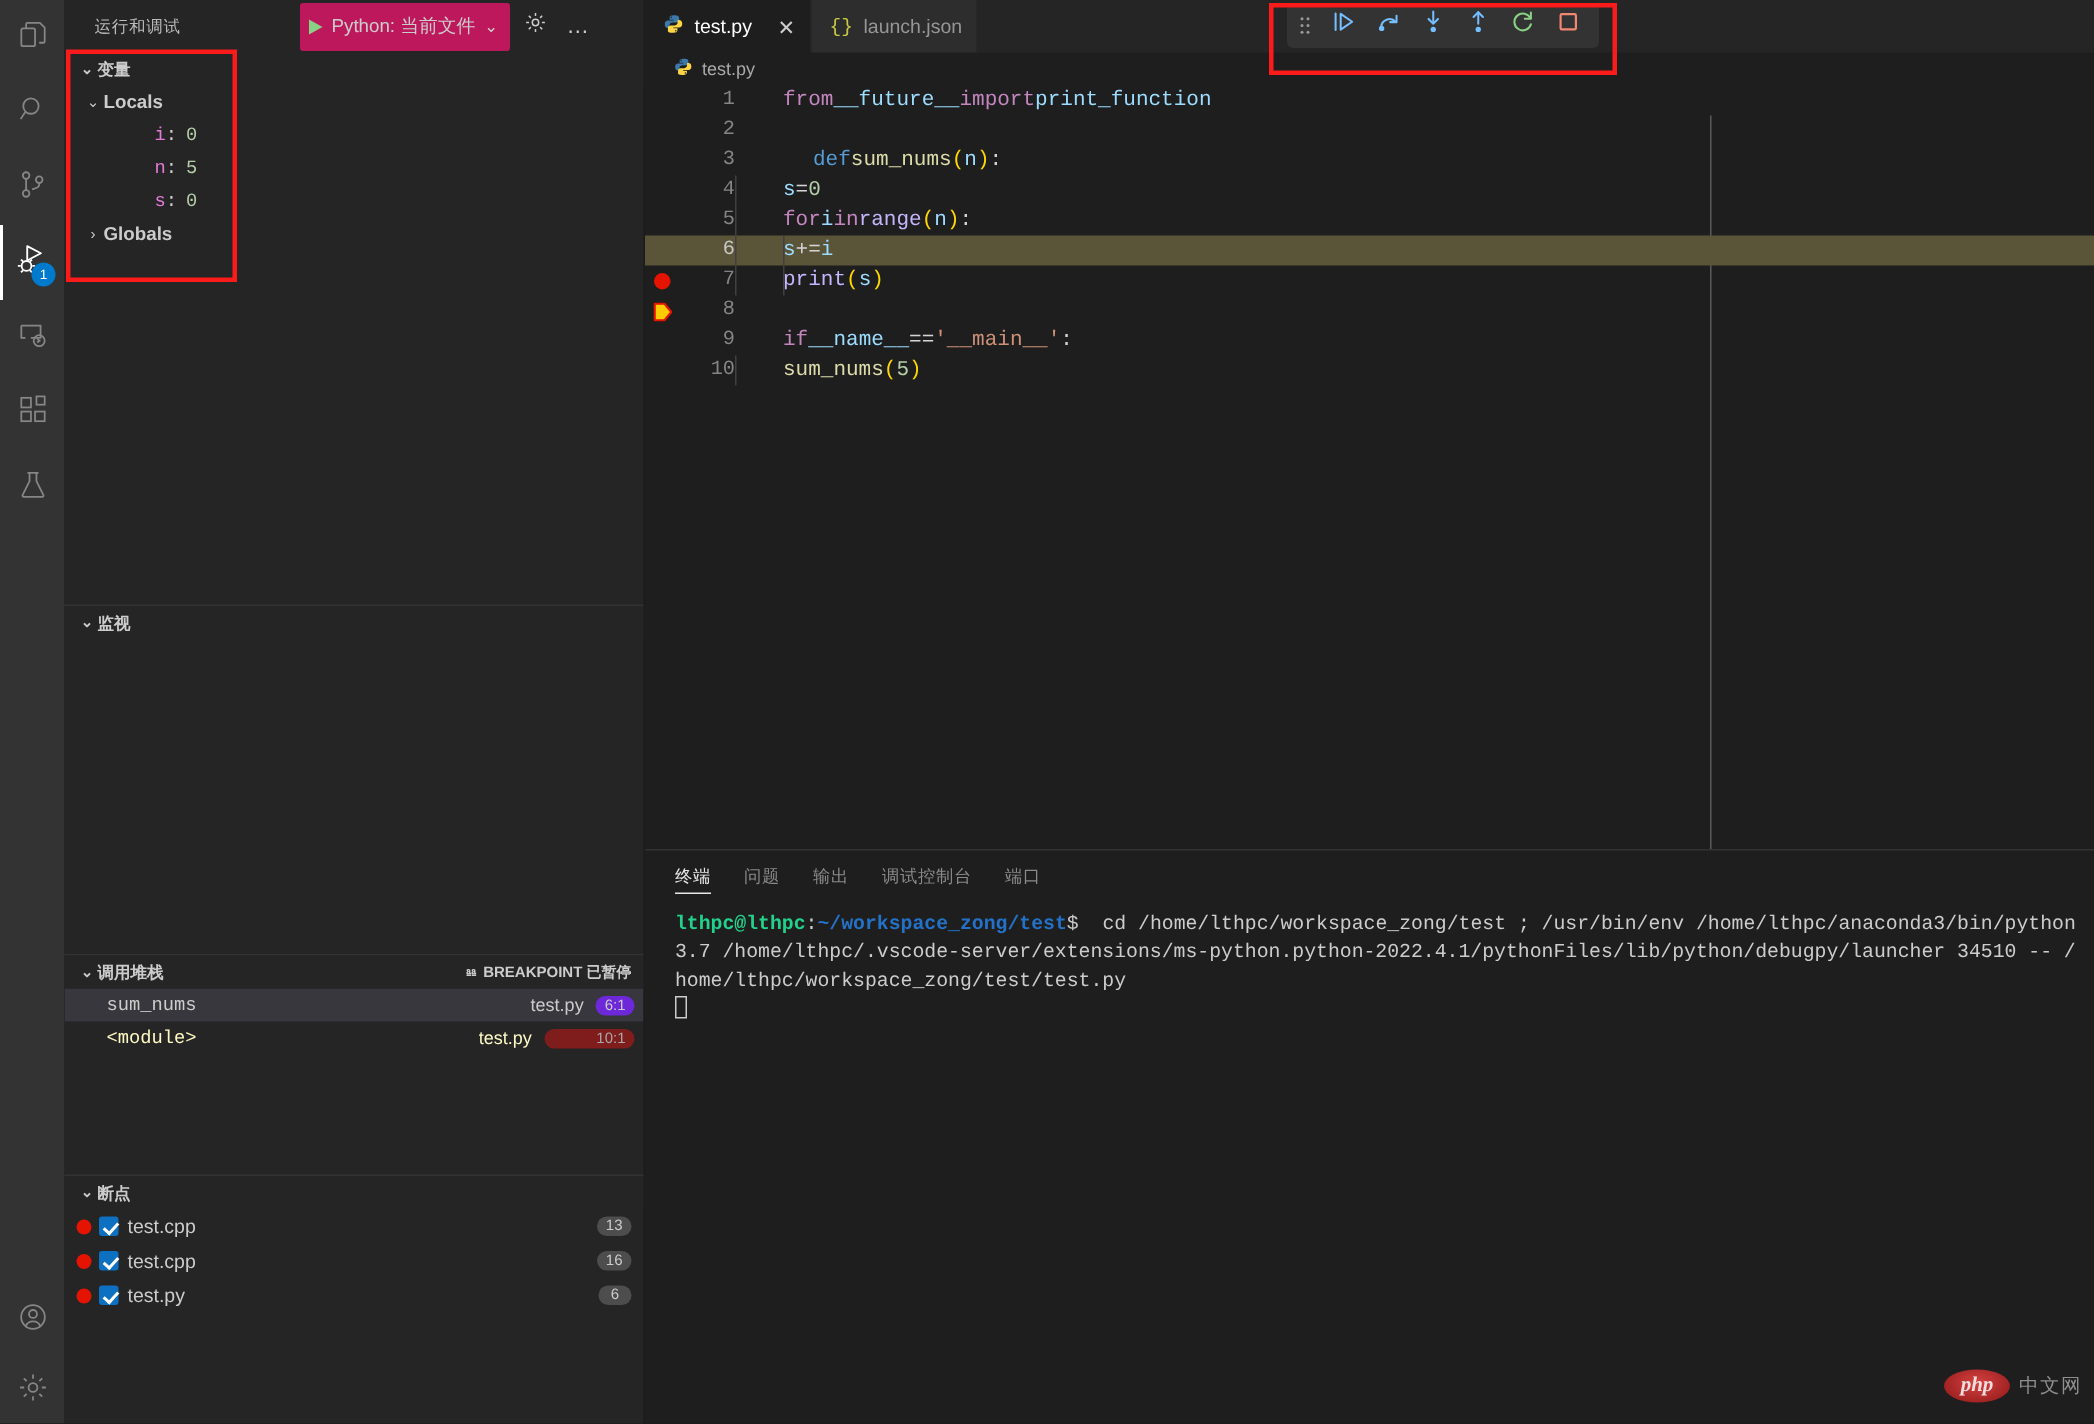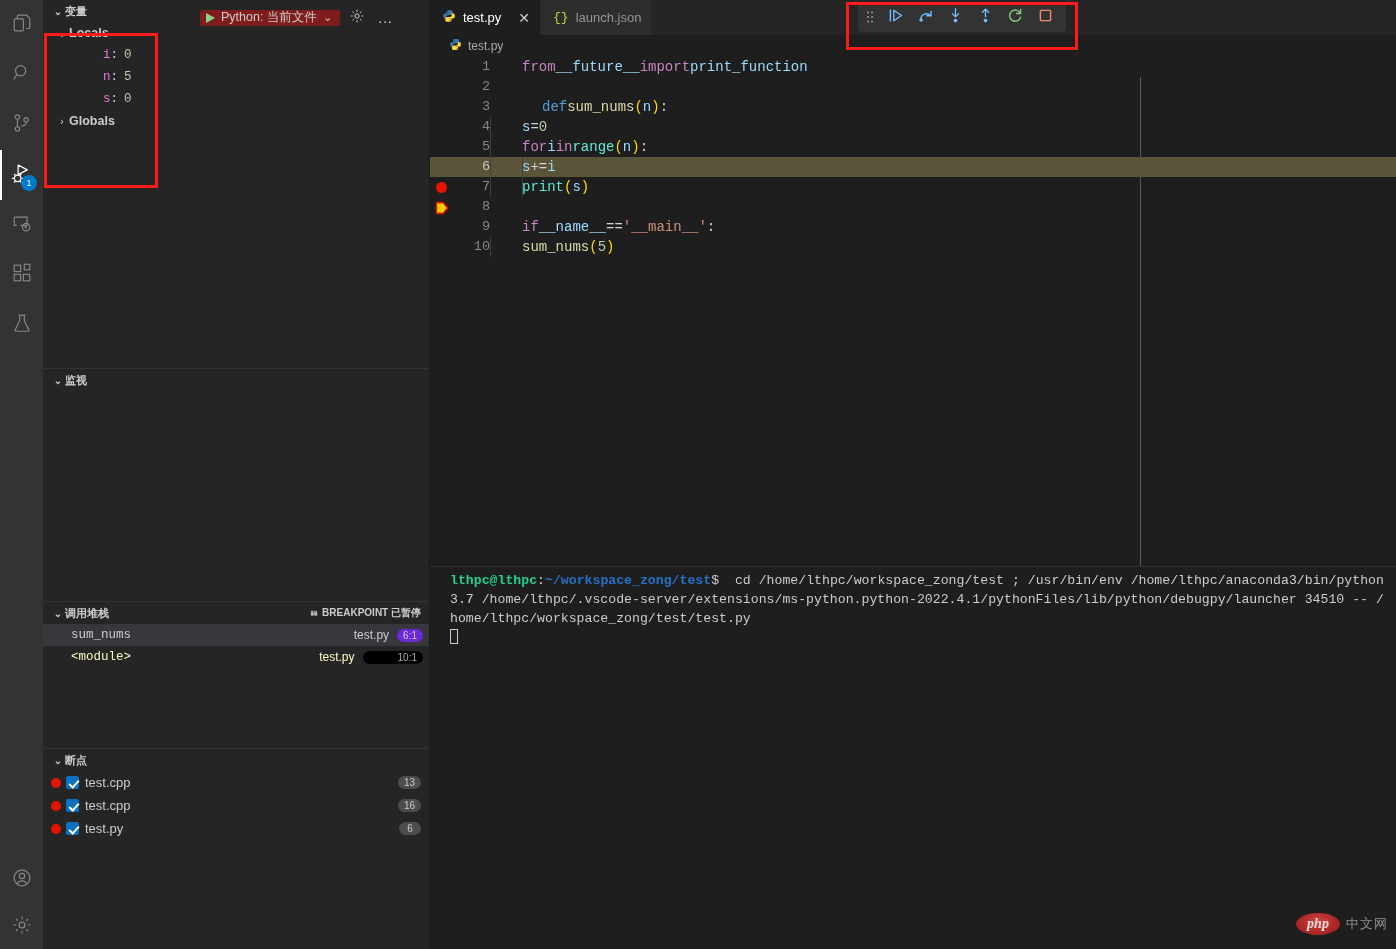--- a/index.html
+++ b/index.html
@@ -45,22 +45,22 @@
     height: 35px; flex: 0 0 35px; display: flex; align-items: center;
     padding-left: 20px; background: #252526;
   }
   .sidebar-title { font-size: 11px; color: #bbbbbb; letter-spacing: .5px; }
 
   .debug-toolbar-row {
     position: absolute; left: 200px; top: 0; width: 230px; height: 35px;
     display: flex; align-items: center; gap: 6px;
   }
   .launch-select {
-    display: flex; align-items: center; gap: 6px; height: 16px;
-    background: #7f1d1d; border-radius: 2px; padding: 0 8px 0 6px;
+    display: flex; align-items: center; gap: 6px; height: 32px;
+    background: #be185d; border-radius: 2px; padding: 0 8px 0 6px;
     font-size: 12.5px; color: #cccccc; cursor: pointer; white-space: nowrap;
   }
   .play-tri {
     width: 0; height: 0; border-left: 9px solid #89d185;
     border-top: 5.5px solid transparent; border-bottom: 5.5px solid transparent;
   }
   .chev-sm { color: #cccccc; font-size: 11px; }
   .icon-btn { width: 22px; height: 22px; display: flex; align-items: center; justify-content: center;
     color: #cccccc; cursor: pointer; border-radius: 3px; }
 
@@ -83,21 +83,21 @@
 
   
   .cs-badge { font-size: 10px; color: #cccccc; margin-right: 8px; display: flex; align-items: center; gap: 4px; }
   .cs-pause-ico { font-size: 10px; color: #cccccc; }
   .stack-row { height: 22px; display: flex; align-items: center; padding-left: 28px; padding-right: 6px; font-size: 13px; cursor: pointer; }
   .stack-row.focused { background: #37373d; }
   .stack-name { flex: 1 1 auto; color: #cccccc; font-family: "Liberation Mono", monospace; font-size: 12.5px; }
   .stack-row.dim .stack-name, .stack-row.dim .stack-file { color: #fef9c3; }
   .stack-file { color: #cccccc; font-size: 12px; margin-right: 8px; }
   .stack-pos { background: #6d28d9; color: #cccccc; border-radius: 9px; font-size: 10px; padding: 1px 6px; min-width: 22px; text-align: center; }
-  .stack-row.dim .stack-pos { background: #000000; color: #a8a8a8; padding-left: 35px; }
+  .stack-row.dim .stack-pos { background: #7f1d1d; color: #a8a8a8; padding-left: 35px; }
 
   
   .bp-row { height: 23px; display: flex; align-items: center; padding-left: 8px; padding-right: 8px; font-size: 13px; cursor: pointer; }
   .bp-dot { width: 10px; height: 10px; border-radius: 50%; background: #e51400; flex: 0 0 10px; margin-right: 5px; }
   .bp-dot.blank { background: transparent; }
   .cbox { width: 13px; height: 13px; flex: 0 0 13px; margin-right: 6px; border-radius: 2px;
     background: #ffffff; border: 1px solid #cccccc; position: relative; }
   .cbox.checked { background: #0e70c0; border-color: #0e70c0; }
   .cbox.checked::after {
     content: ""; position: absolute; left: 4px; top: 1px; width: 4px; height: 8px;
@@ -131,21 +131,21 @@
   .cur-arrow { width: 13px; height: 13px; position: relative; }
   .cur-arrow svg { display: block; }
   .indent-guide { position: absolute; top: 0; bottom: 0; width: 1px; background: #404040; }
   .vruler { position: absolute; top: 0; bottom: 0; width: 1px; background: #5a5a5a; }
 
   
   .k  { color: #c586c0; }   
   .kd { color: #569cd6; margin-left: 20px; }   
   .fn { color: #dcdcaa; }   
   .pa { color: #9cdcfe; }   
-  .bi { color: #5eead4; }   
+  .bi { color: #c4b5fd; }   
   .nu { color: #b5cea8; }   
   .st { color: #ce9178; }   
   .op { color: #d4d4d4; }
   .pn { color: #ffd700; }   
   .du { color: #9cdcfe; }
 
   
   .panel { height: 383px; flex: 0 0 383px; background: #1e1e1e; border-top: 1px solid #323232; display: flex; flex-direction: column; }
   .panel-tabs { height: 35px; flex: 0 0 35px; display: flex; align-items: center; padding-left: 20px; gap: 22px; }
   .ptab { font-size: 11.5px; color: #8a8a8a; cursor: pointer; position: relative; height: 35px; display: flex; align-items: center; letter-spacing: .5px; }
@@ -254,20 +254,23 @@
       <span>
         <svg width="22" height="22" viewBox="0 0 24 24" fill="none" stroke="currentColor" stroke-width="1.3">
           <circle cx="12" cy="12" r="3.2"></circle>
           <path d="M12 2.6v3M12 18.4v3M2.6 12h3M18.4 12h3M5.3 5.3l2.1 2.1M16.6 16.6l2.1 2.1M18.7 5.3l-2.1 2.1M7.4 16.6l-2.1 2.1"></path>
         </svg>
       </span>
     </div>
   </div>
 
   <div class="sidebar">
+    <div class="sidebar-header">
+      <span class="sidebar-title">运行和调试</span>
+    </div>
 
     <div class="section" style="border-top:none;height:368px">
       <div class="section-header">
         <span class="chev">⌄</span>
         <span>变量</span>
       </div>
       <div class="section-body">
         <div class="tree-row" style="padding-left:12px">
           <span class="twisty">⌄</span>
           <span class="scope-label">Locals</span>
@@ -452,20 +455,37 @@
         <div class="code-line">
           <span class="gutter-deco"></span>
           <span class="lnum">10</span>
           <span class="code-text"><span class="indent-guide" style="left:0"></span>    <span class="fn">sum_nums</span><span class="pn">(</span><span class="nu">5</span><span class="pn">)</span></span>
         </div>
 
       </div>
     </div>
 
     <div class="panel">
+      <div class="panel-tabs">
+        <div class="ptab active">
+            <span>终端</span>
+          </div>
+        <div class="ptab">
+            <span>问题</span>
+          </div>
+        <div class="ptab">
+            <span>输出</span>
+          </div>
+        <div class="ptab">
+            <span>调试控制台</span>
+          </div>
+        <div class="ptab">
+            <span>端口</span>
+          </div>
+      </div>
       <div class="terminal"><span class="t-user">lthpc@lthpc</span><span class="t-colon">:</span><span class="t-path">~/workspace_zong/test</span><span class="t-dollar">$</span><span>  cd /home/lthpc/workspace_zong/test ; /usr/bin/env /home/lthpc/anaconda3/bin/python3.7 /home/lthpc/.vscode-server/extensions/ms-python.python-2022.4.1/pythonFiles/lib/python/debugpy/launcher 34510 -- /home/lthpc/workspace_zong/test/test.py</span><br><span class="t-cursor"></span></div>
     </div>
   </div>
 
   <div class="debug-toolbar-row" style="left:858px;top:2px;width:208px;height:30px;background:#333333;border-radius:4px;padding:0 6px;gap:8px">
     <span class="icon-btn" style="width:12px;color:#9a9a9a">
       <svg width="8" height="14" viewBox="0 0 8 14">
           <g fill="currentColor">
         <circle cx="2" cy="2.5" r="1"></circle>
             <circle cx="6" cy="2.5" r="1"></circle>

